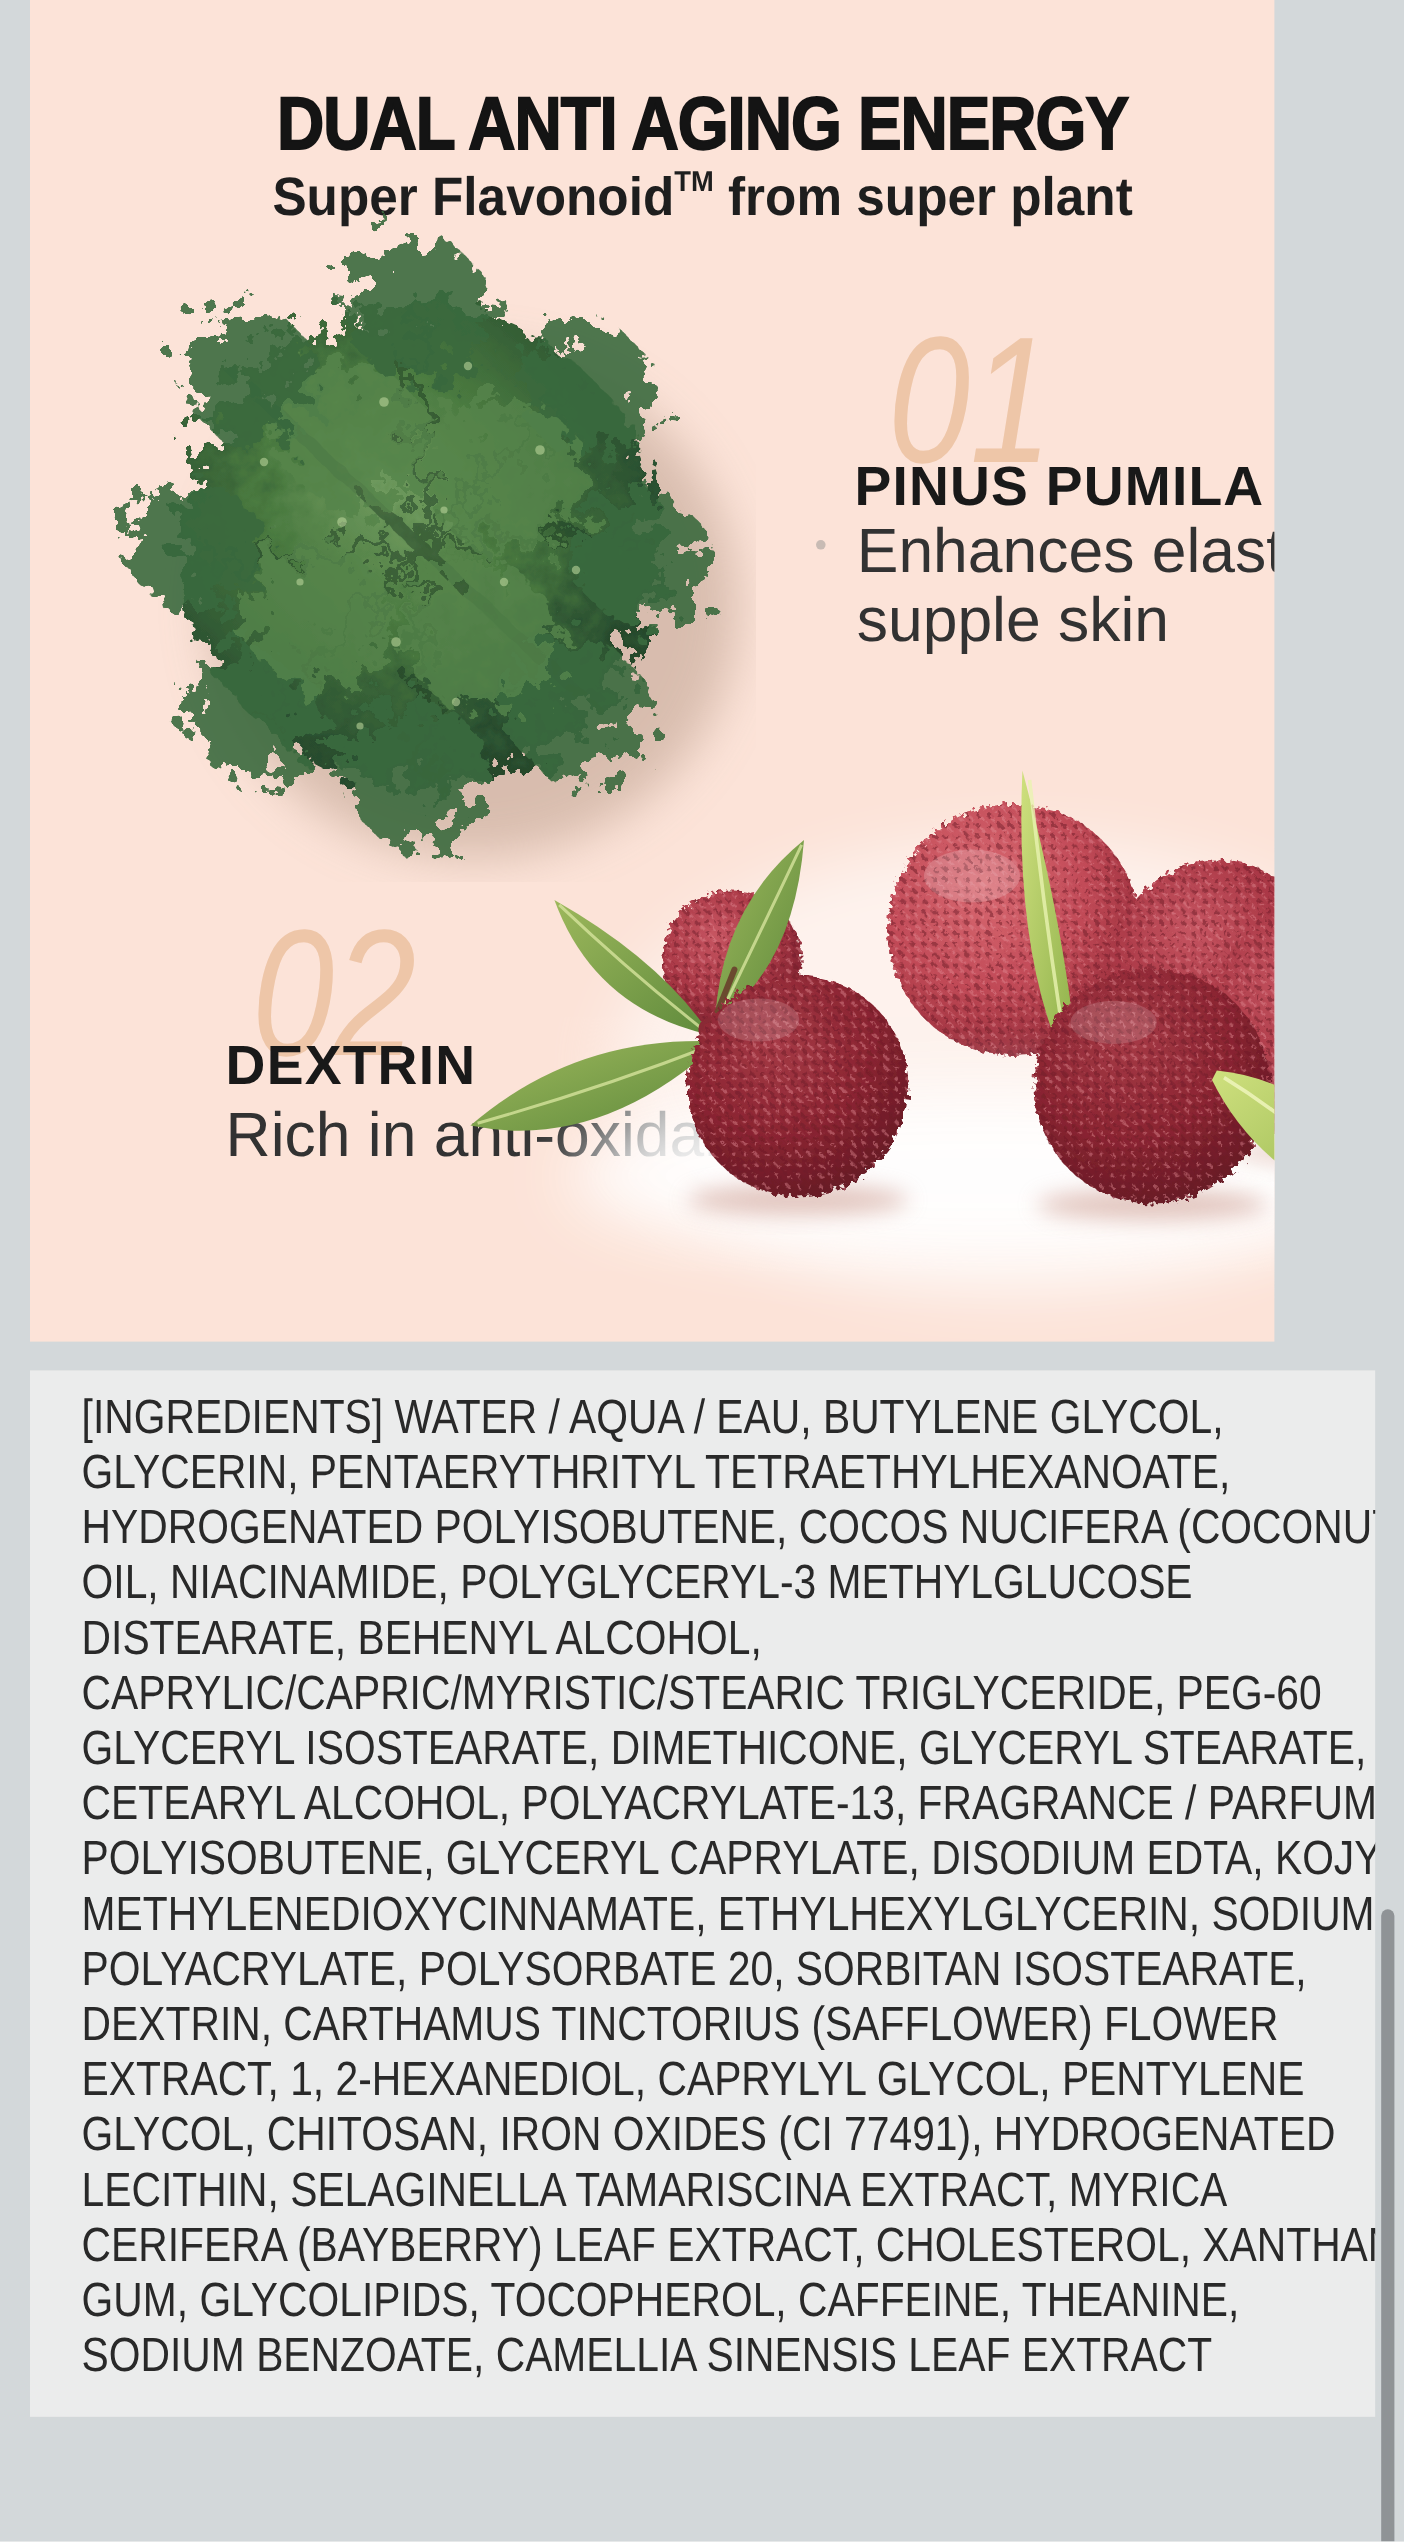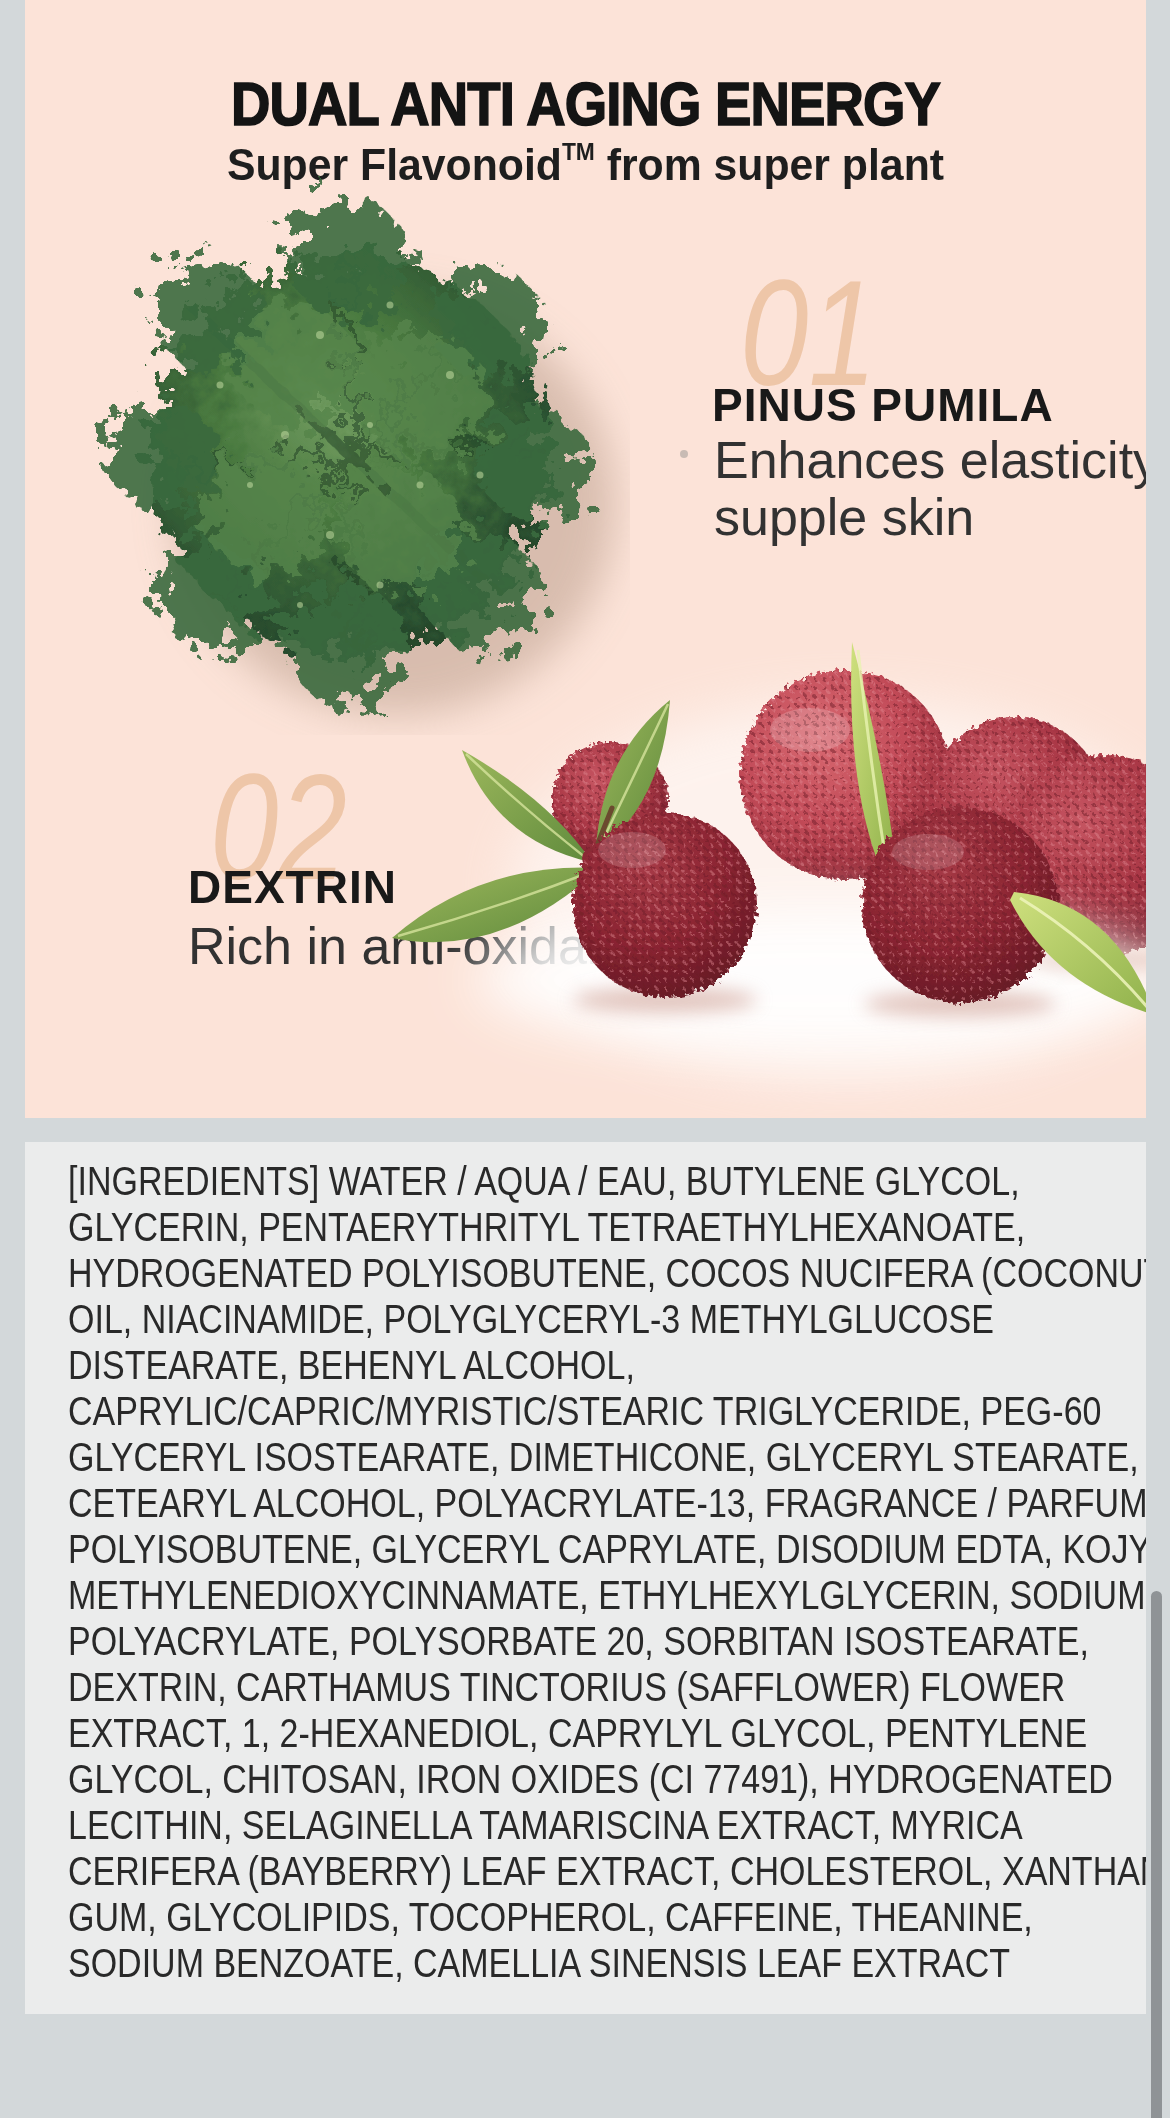--- a/index.html
+++ b/index.html
@@ -1,20 +1,20 @@
 <!DOCTYPE html>
 <html><head>
 <meta charset="utf-8">
 <style>
   html,body{margin:0;padding:0;}
   body{font-family:"Liberation Sans","DejaVu Sans",sans-serif;}
   .stage{position:relative;width:1170px;height:2118px;background:#d3d8da;overflow:hidden;}
 
   
-  .hero-card{position:absolute;left:25px;top:0;width:1121px;height:1118px;background:#fce3d8;overflow:hidden;}
+  .hero-card{position:absolute;left:25px;top:0;width:1037px;height:1118px;background:#fce3d8;overflow:hidden;}
   .hero-title{position:absolute;left:0;top:68px;width:1121px;text-align:center;
     font-size:62px;font-weight:900;letter-spacing:-1px;color:#141414;
     -webkit-text-stroke:1.6px #141414;transform:scaleX(0.88);transform-origin:center;white-space:nowrap;}
   .hero-subtitle{position:absolute;left:0;top:138px;width:1121px;text-align:center;
     font-size:45px;font-weight:700;color:#1e1e1e;transform:scaleX(0.95);transform-origin:center;white-space:nowrap;}
   .hero-subtitle sup{font-size:24px;vertical-align:20px;letter-spacing:0;}
 
   .big-num{position:absolute;font-size:150px;font-style:italic;font-weight:400;color:#eec6a8;
     transform:scaleX(0.82);transform-origin:left top;line-height:1;white-space:nowrap;z-index:1;}
   .num-01{left:715px;top:258px;}

